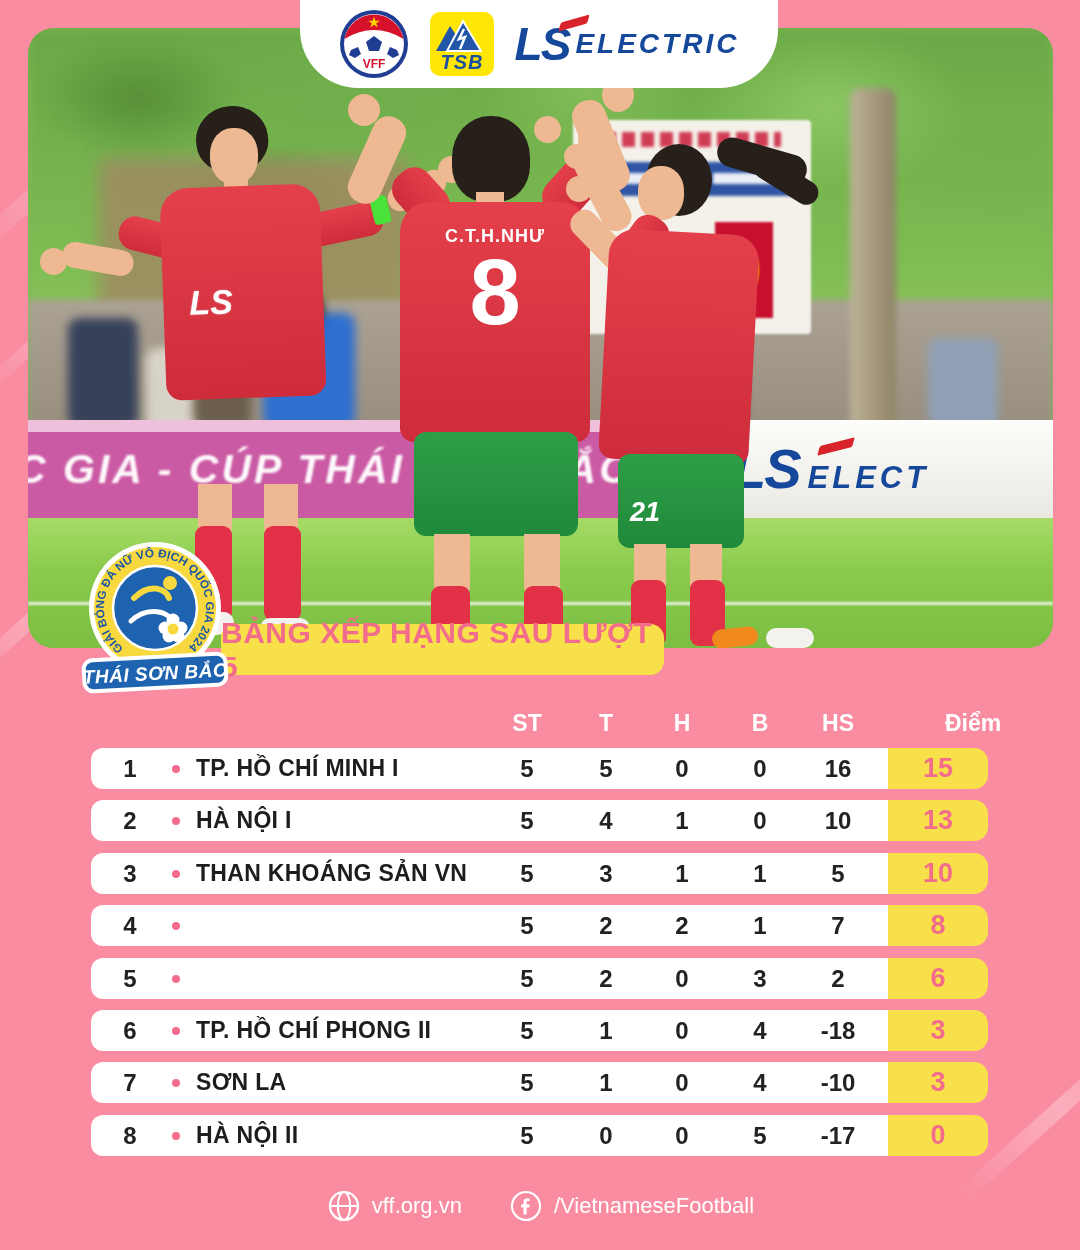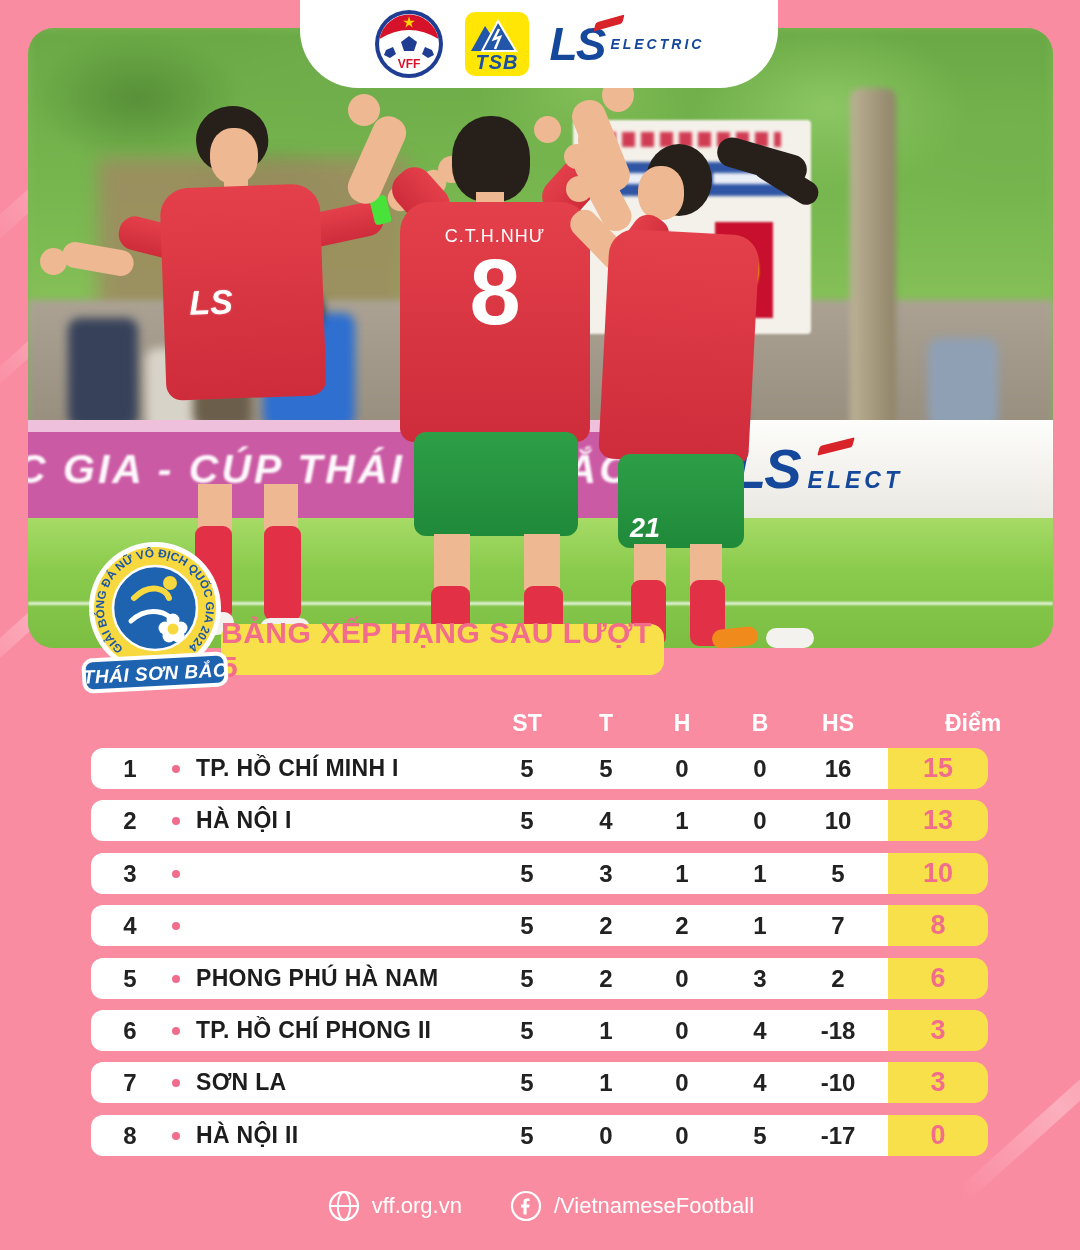--- a/index.html
+++ b/index.html
@@ -47,50 +47,50 @@
   
   .ad-left{position:absolute;left:0;top:392px;width:668px;height:102px;
            background:linear-gradient(180deg,#EFC0DC 0 12%,#CB5AA4 12% 100%);}
   .ad-left-text{position:absolute;left:-12px;top:26px;width:720px;color:rgba(255,255,255,.96);
                 font-size:41px;font-weight:bold;font-style:italic;letter-spacing:3px;
                 white-space:nowrap;filter:blur(1px);}
   .ad-right{position:absolute;left:668px;top:392px;width:357px;height:102px;
             background:linear-gradient(180deg,#FDFDFB,#E9E7E0);}
   .ad-right-inner{position:absolute;left:36px;top:16px;color:#15479B;filter:blur(.5px);white-space:nowrap;}
   .ad-ls{font-size:56px;font-weight:900;font-style:italic;letter-spacing:-2px;}
-  .ad-elect{font-size:23px;font-weight:bold;font-style:italic;letter-spacing:4px;margin-left:8px;}
+  .ad-elect{font-size:31px;font-weight:bold;font-style:italic;letter-spacing:4px;margin-left:8px;}
   .ad-accent{position:absolute;left:86px;top:6px;width:36px;height:9px;background:#D8232A;
              transform:rotate(-14deg) skewX(-30deg);border-radius:2px;}
   
   .grass{position:absolute;left:0;top:490px;width:100%;height:130px;
          background:linear-gradient(180deg,#A6DB66 0%,#8ACB4D 40%,#7BBE42 100%);}
   .grass-line{position:absolute;left:0;top:84px;width:100%;height:3px;background:rgba(255,255,255,.8);filter:blur(1px);}
   
   .pp{position:absolute;}
   .skin{background:#EDB892;}
   .hair{background:#27201A;}
   .jersey{background:linear-gradient(180deg,#E4404B 0%,#CE2C3B 100%);}
   .shorts{background:linear-gradient(180deg,#2E9E47 0%,#1F8A3A 100%);}
   .sock{background:#E23046;border-radius:9px;}
   .shoe{background:#F4F2EE;border-radius:10px;}
   .num-shorts{position:absolute;color:#fff;font-weight:bold;font-size:27px;font-style:italic;}
-  .p2-name{position:absolute;left:0;right:0;top:24px;text-align:center;color:#fff;font-weight:normal;
+  .p2-name{position:absolute;left:0;right:0;top:24px;text-align:center;color:#fff;font-weight:bold;
            font-size:18px;letter-spacing:1px;}
   .p2-number{position:absolute;left:0;right:0;top:44px;text-align:center;color:#fff;font-weight:bold;
              font-size:92px;line-height:1;}
   .ls-chest{position:absolute;left:26px;top:96px;color:#fff;font-weight:900;font-style:italic;font-size:34px;
             text-shadow:0 0 2px rgba(255,255,255,.4);}
 
   
   .header-tab{position:absolute;left:300px;top:0;width:478px;height:88px;background:#fff;
               border-radius:0 0 58px 58px;display:flex;align-items:center;justify-content:center;
               gap:20px;z-index:30;}
   .ls-lockup{display:flex;align-items:center;position:relative;color:#15479B;}
   .ls-big{font-size:46px;font-weight:900;font-style:italic;letter-spacing:-2px;}
-  .ls-electric{font-size:14px;font-weight:bold;font-style:italic;letter-spacing:3px;margin-left:6px;}
+  .ls-electric{font-size:28px;font-weight:bold;font-style:italic;letter-spacing:3px;margin-left:6px;}
   .ls-accent{position:absolute;left:44px;top:2px;width:30px;height:8px;background:#D8232A;
              transform:rotate(-16deg) skewX(-32deg);border-radius:2px;}
 
   
   .badge{position:absolute;left:66px;top:536px;width:178px;height:168px;z-index:40;}
 
   
   .banner{position:absolute;left:221px;top:624px;width:443px;height:51px;background:#F8E04B;
           border-radius:14px;display:flex;align-items:center;justify-content:center;z-index:35;}
   .banner span{color:#F26C8C;font-weight:bold;font-size:30px;letter-spacing:.5px;}
@@ -212,21 +212,21 @@
     <div class="pp hair" style="left:722px;top:140px;width:72px;height:24px;border-radius:12px;transform:rotate(32deg);"></div>
     <div class="pp hair" style="left:618px;top:116px;width:66px;height:72px;border-radius:50%;"></div>
     <div class="pp skin" style="left:610px;top:138px;width:46px;height:54px;border-radius:46%;"></div>
     <div class="pp jersey" style="left:586px;top:196px;width:58px;height:38px;border-radius:16px;transform:rotate(-54deg);"></div>
     <div class="pp skin" style="left:560px;top:120px;width:30px;height:86px;border-radius:14px;transform:rotate(-28deg);"></div>
     <div class="pp skin" style="left:550px;top:98px;width:28px;height:28px;border-radius:50%;"></div>
     <div class="pp skin" style="left:558px;top:176px;width:28px;height:72px;border-radius:13px;transform:rotate(-44deg);"></div>
     <div class="pp skin" style="left:538px;top:148px;width:26px;height:26px;border-radius:50%;"></div>
     <div class="pp jersey" style="left:576px;top:204px;width:150px;height:230px;border-radius:26px 26px 14px 14px;transform:rotate(3deg);"></div>
     <div class="pp shorts" style="left:590px;top:426px;width:126px;height:94px;border-radius:12px;">
-      <span class="num-shorts" style="left:12px;bottom:4px;">21</span>
+      <span class="num-shorts" style="left:12px;bottom:20px;">21</span>
     </div>
     <div class="pp skin" style="left:606px;top:516px;width:32px;height:42px;"></div>
     <div class="pp skin" style="left:662px;top:516px;width:32px;height:42px;"></div>
     <div class="pp sock" style="left:603px;top:552px;width:35px;height:66px;"></div>
     <div class="pp sock" style="left:662px;top:552px;width:35px;height:66px;"></div>
     <div class="pp" style="left:684px;top:600px;width:46px;height:19px;background:#F08A1D;border-radius:10px;transform:rotate(-6deg);"></div>
     <div class="pp shoe" style="left:738px;top:600px;width:48px;height:20px;"></div>
   </div>
 
   <div class="header-tab">
@@ -319,20 +319,21 @@
       <span class="row-num c-h">1</span>
       <span class="row-num c-b">0</span>
       <span class="row-num c-hs">10</span>
       <div class="row-pts">13</div>
     </div>
 
     <div class="row" style="top: 852.8px;">
       <div class="row-white"></div>
       <span class="row-rank">3</span>
       <span class="row-dot"></span>
+      <span class="row-team">THAN KHOÁNG SẢN VN</span>
       <span class="row-num c-st">5</span>
       <span class="row-num c-t">3</span>
       <span class="row-num c-h">1</span>
       <span class="row-num c-b">1</span>
       <span class="row-num c-hs">5</span>
       <div class="row-pts">10</div>
     </div>
 
     <div class="row" style="top: 905.2px;">
       <div class="row-white"></div>
@@ -343,21 +344,20 @@
       <span class="row-num c-h">2</span>
       <span class="row-num c-b">1</span>
       <span class="row-num c-hs">7</span>
       <div class="row-pts">8</div>
     </div>
 
     <div class="row" style="top: 957.6px;">
       <div class="row-white"></div>
       <span class="row-rank">5</span>
       <span class="row-dot"></span>
-      <span class="row-team">PHONG PHÚ HÀ NAM</span>
       <span class="row-num c-st">5</span>
       <span class="row-num c-t">2</span>
       <span class="row-num c-h">0</span>
       <span class="row-num c-b">3</span>
       <span class="row-num c-hs">2</span>
       <div class="row-pts">6</div>
     </div>
 
     <div class="row" style="top: 1010px;">
       <div class="row-white"></div>

